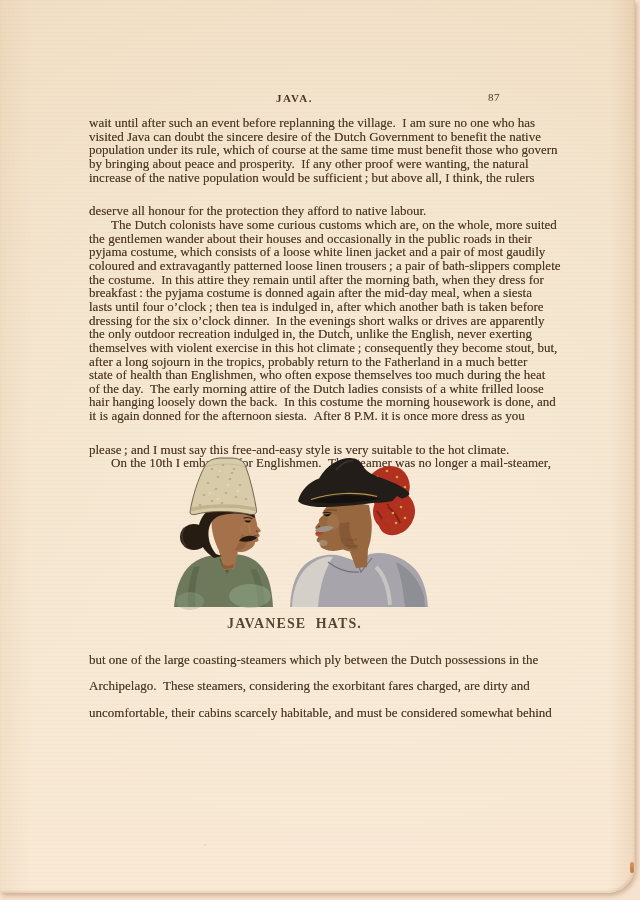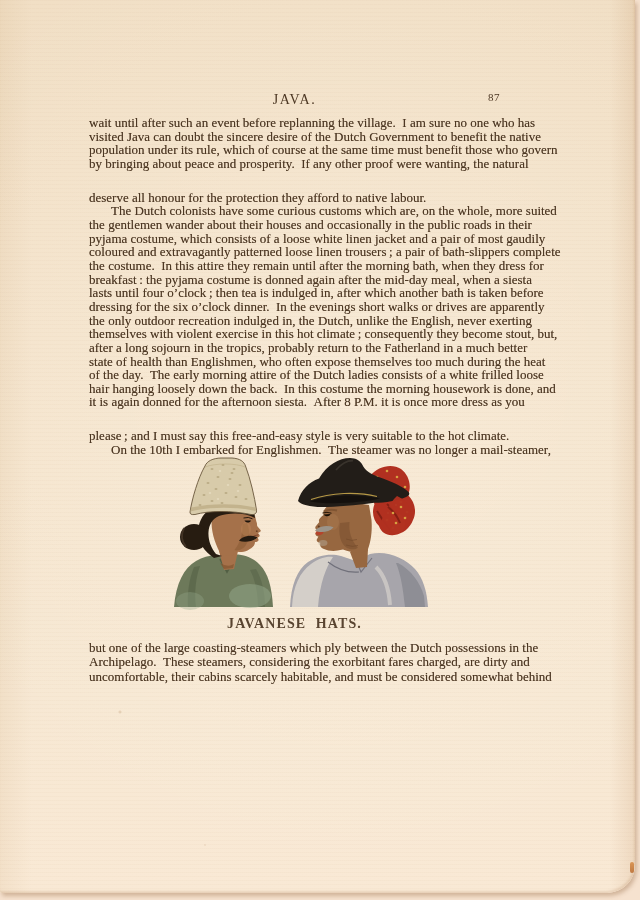--- a/index.html
+++ b/index.html
@@ -28,36 +28,36 @@
   .page-edge-gilt{
     position:absolute;right:1px;bottom:20px;width:4px;height:11px;
     background:linear-gradient(180deg,#d68a43,#b86a2e);border-radius:2px;opacity:.85;
   }
   .running-head{
     position:absolute;left:89px;top:92px;width:411px;height:12px;
     color:var(--ink);
   }
   .head-title{
     position:absolute;left:0;right:0;text-align:center;
-    font-size:14px;letter-spacing:1.6px;font-weight:normal;
+    font-size:11px;letter-spacing:1.6px;font-weight:bold;
   }
   .page-number{
     position:absolute;right:0;top:-1px;font-size:11px;letter-spacing:.5px;
   }
   .text-block{
     position:absolute;left:89px;width:411px;color:var(--ink);
     text-shadow:0 0 .3px rgba(76,55,35,.55);
   }
   #text-top{top:116px;}
   #text-bottom{top:641px;}
   .tline{
     font-size:13px;height:13.66px;line-height:13.66px;white-space:nowrap;
     text-align:justify;text-align-last:justify;
   }
-  #text-bottom .tline{height:14.3px;line-height:14.3px;}
+  #text-bottom .tline{height:14.3px;line-height:14.3px;margin-top:12px;}
   .tline.indent{padding-left:22px;}
   .tline.lastline{text-align-last:left;margin-top:20px;}
   .figure{position:absolute;left:160px;top:455px;width:320px;height:160px;}
   .caption{
     position:absolute;left:89px;top:616px;width:411px;text-align:center;
     font-size:14px;letter-spacing:1.1px;word-spacing:5px;font-weight:bold;
     color:var(--ink);opacity:.92;
   }
 </style>
 </head>
@@ -68,20 +68,21 @@
   <div class="running-head">
     <span class="head-title">JAVA.</span>
     <span class="page-number">87</span>
   </div>
 
   <div id="text-top" class="text-block">
       <div class="tline">wait until after such an event before replanning the village. I am sure no one who has</div>
       <div class="tline">visited Java can doubt the sincere desire of the Dutch Government to benefit the native</div>
       <div class="tline">population under its rule, which of course at the same time must benefit those who govern</div>
       <div class="tline">by bringing about peace and prosperity. If any other proof were wanting, the natural</div>
+      <div class="tline">increase of the native population would be sufficient ; but above all, I think, the rulers</div>
       <div class="tline lastline">deserve all honour for the protection they afford to native labour.</div>
       <div class="tline indent">The Dutch colonists have some curious customs which are, on the whole, more suited</div>
       <div class="tline">the gentlemen wander about their houses and occasionally in the public roads in their</div>
       <div class="tline">pyjama costume, which consists of a loose white linen jacket and a pair of most gaudily</div>
       <div class="tline">coloured and extravagantly patterned loose linen trousers ; a pair of bath-slippers complete</div>
       <div class="tline">the costume. In this attire they remain until after the morning bath, when they dress for</div>
       <div class="tline">breakfast : the pyjama costume is donned again after the mid-day meal, when a siesta</div>
       <div class="tline">lasts until four o’clock ; then tea is indulged in, after which another bath is taken before</div>
       <div class="tline">dressing for the six o’clock dinner. In the evenings short walks or drives are apparently</div>
       <div class="tline">the only outdoor recreation indulged in, the Dutch, unlike the English, never exerting</div>

